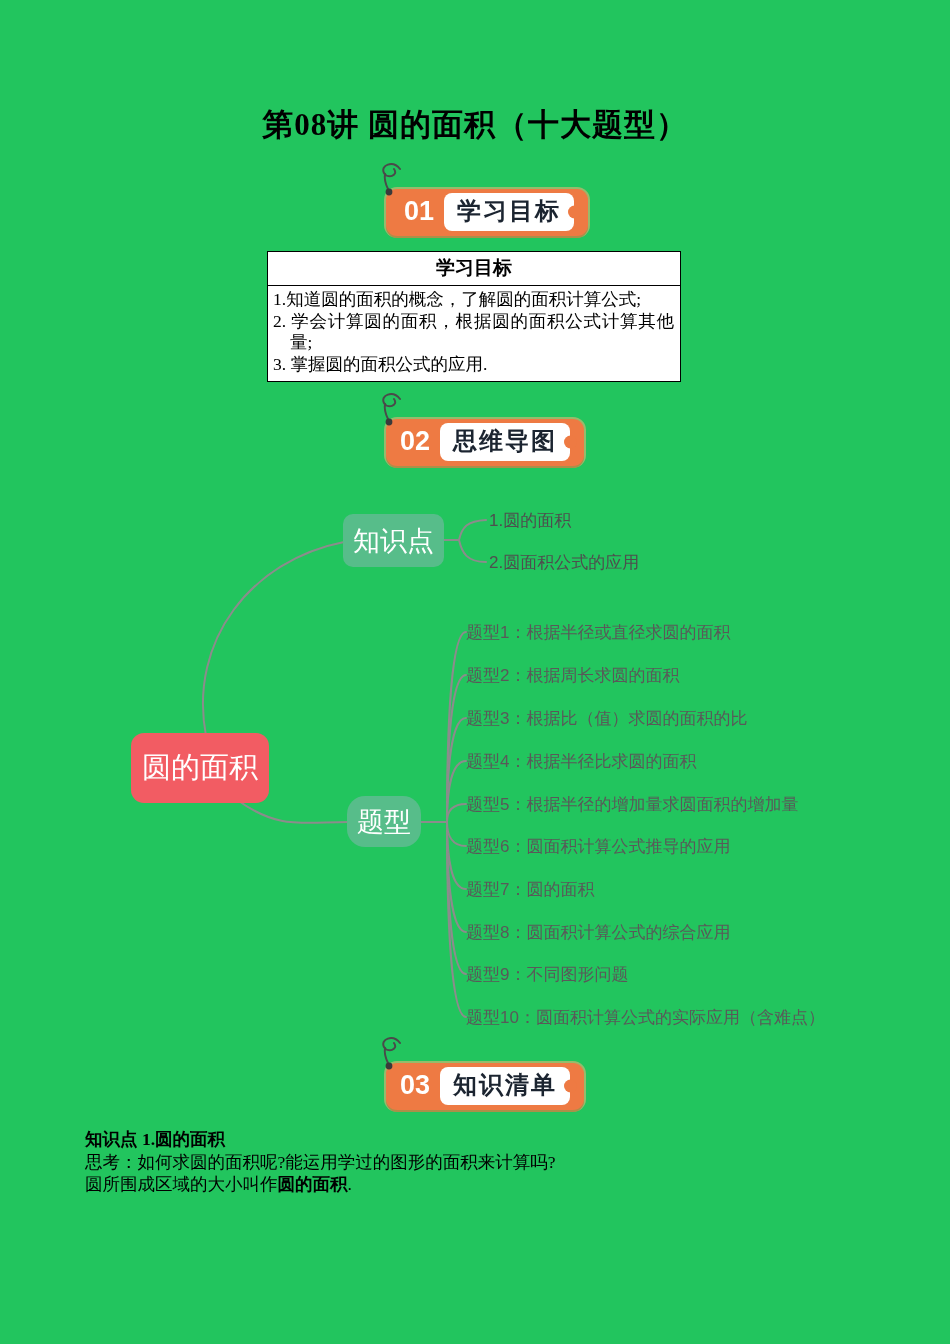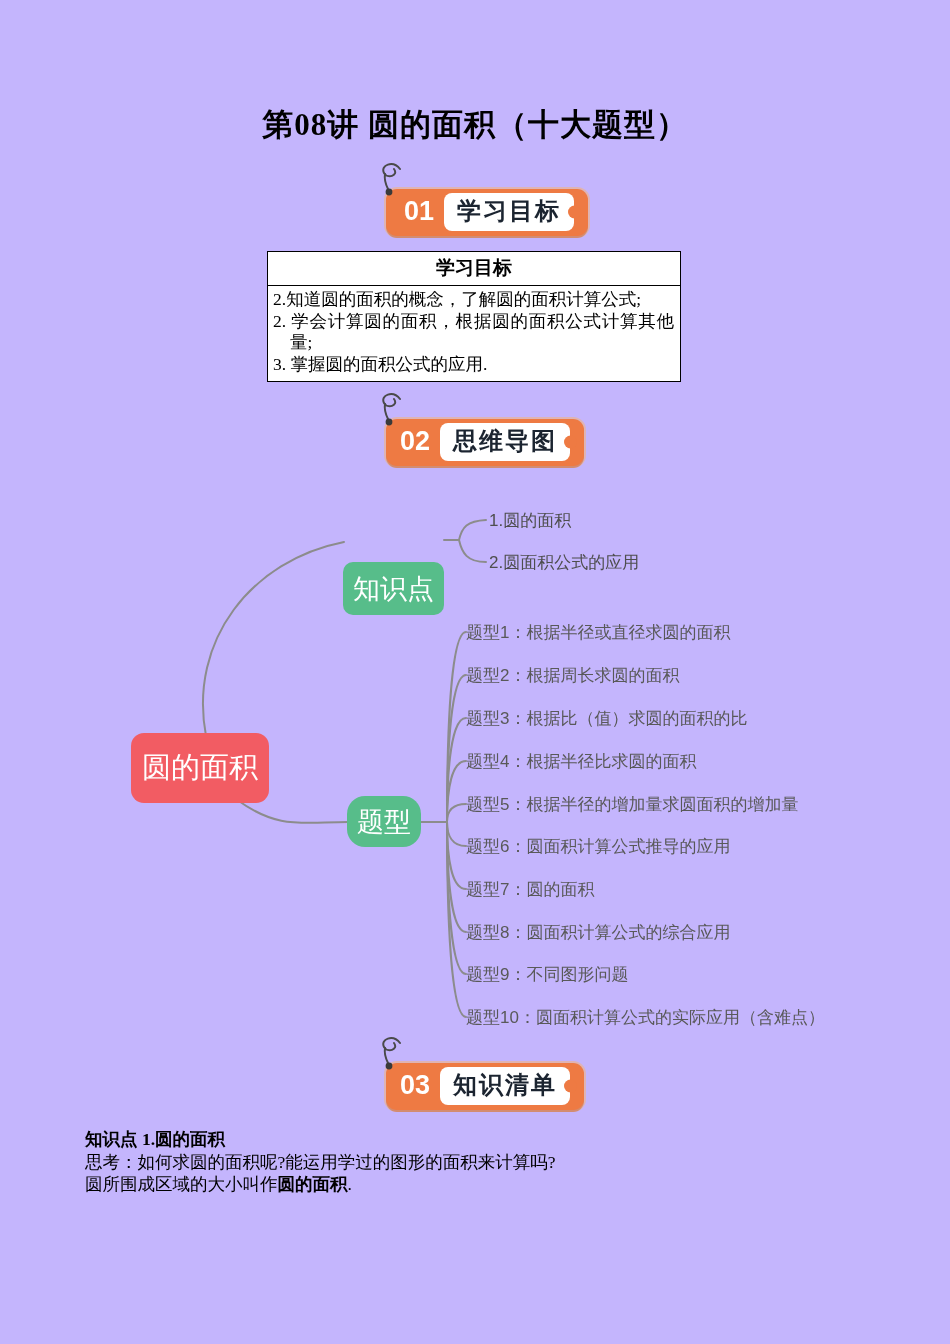--- a/index.html
+++ b/index.html
@@ -1,19 +1,19 @@
 <!DOCTYPE html>
 <html><head>
 <meta charset="utf-8">
 <style>
   * { margin:0; padding:0; box-sizing:border-box; }
   html,body { background:#ffffff; }
   .page {
     position:relative; width:950px; height:1344px; margin:0 auto;
-    background:#c4b5fd; overflow:hidden;
+    background:#22c55e; overflow:hidden;
     font-family:"Liberation Serif","DejaVu Serif",serif;
   }
 
   
   .doc-title {
     position:absolute; top:104px; left:0; width:100%;
     text-align:center; font-size:31px; font-weight:bold;
     color:#000; letter-spacing:1px;
   }
 
@@ -63,21 +63,21 @@
   .mm-node {
     position:absolute; display:flex; align-items:center; justify-content:center;
     color:#fff; font-family:"Liberation Sans","DejaVu Sans",sans-serif;
   }
   .node-root {
     left:131px; top:733px; width:138px; height:70px;
     background:#F25C63; border-radius:13px; font-size:29px;
   }
   .node-knowledge {
     left:343px; top:514px; width:101px; height:53px;
-    background:#57BD8A; border-radius:10px; font-size:27px;margin-top:48px;
+    background:#57BD8A; border-radius:10px; font-size:27px;
   }
   .node-types {
     left:347px; top:796px; width:74px; height:51px;
     background:#57BD8A; border-radius:18px; font-size:27px;text-align:right;
   }
   .mm-child {
     position:absolute; left:489px; font-size:17px; color:#4e4e4e;
     font-family:"Liberation Sans","DejaVu Sans",sans-serif; white-space:nowrap;
   }
   .mm-item {
@@ -106,21 +106,21 @@
       <path d="M10 12 C9 18 11 23 13 27" fill="none" stroke="#4a4a4a" stroke-width="2" stroke-linecap="round"></path>
       <circle cx="14" cy="30" r="3.4" fill="#3a3a3a"></circle>
     </svg>
     <span class="num">01</span>
     <span class="pill">学习目标</span>
   </div>
 
   <div class="obj-table">
     <div class="obj-header">学习目标</div>
     <div class="obj-body">
-      <div class="obj-line">2.知道圆的面积的概念，了解圆的面积计算公式;</div>
+      <div class="obj-line">1.知道圆的面积的概念，了解圆的面积计算公式;</div>
       <div class="obj-line">2. 学会计算圆的面积，根据圆的面积公式计算其他量;</div>
       <div class="obj-line">3. 掌握圆的面积公式的应用.</div>
     </div>
   </div>
 
   <div class="badge badge-02">
     <svg class="pin" viewBox="0 0 36 40">
       <path d="M25 7 C18 -2 5 3 9 11 C12 17 24 14 19 7" fill="none" stroke="#4a4a4a" stroke-width="2" stroke-linecap="round"></path>
       <path d="M10 12 C9 18 11 23 13 27" fill="none" stroke="#4a4a4a" stroke-width="2" stroke-linecap="round"></path>
       <circle cx="14" cy="30" r="3.4" fill="#3a3a3a"></circle>

